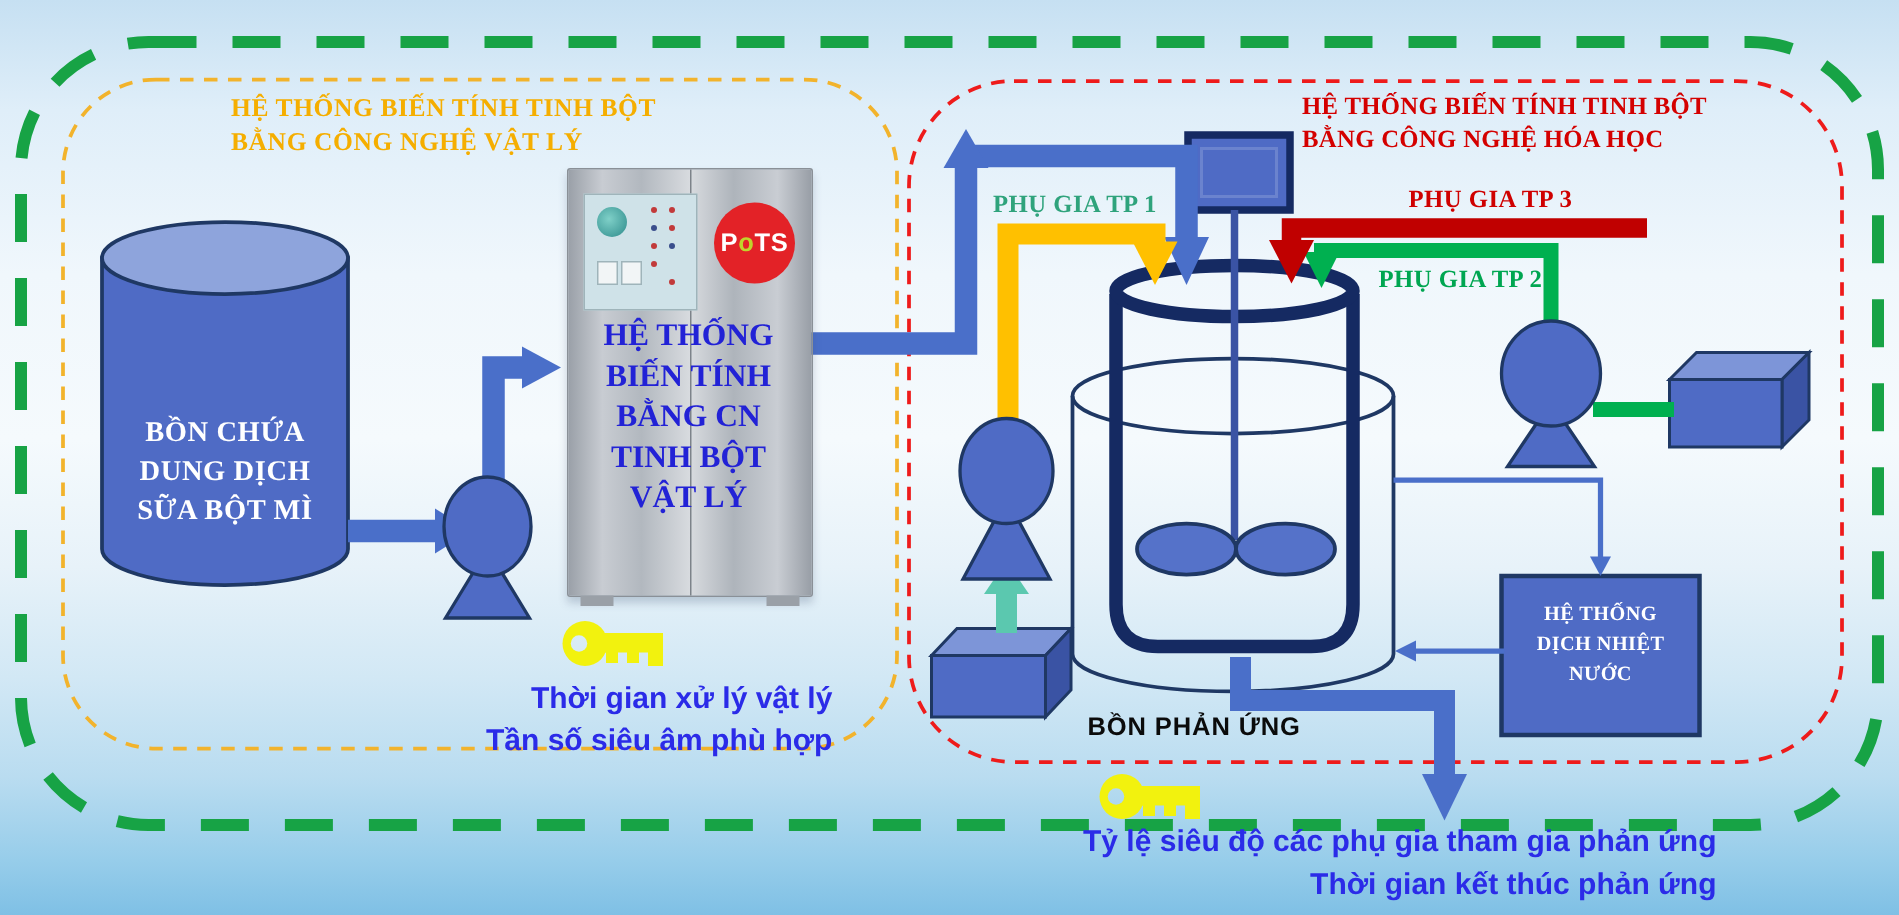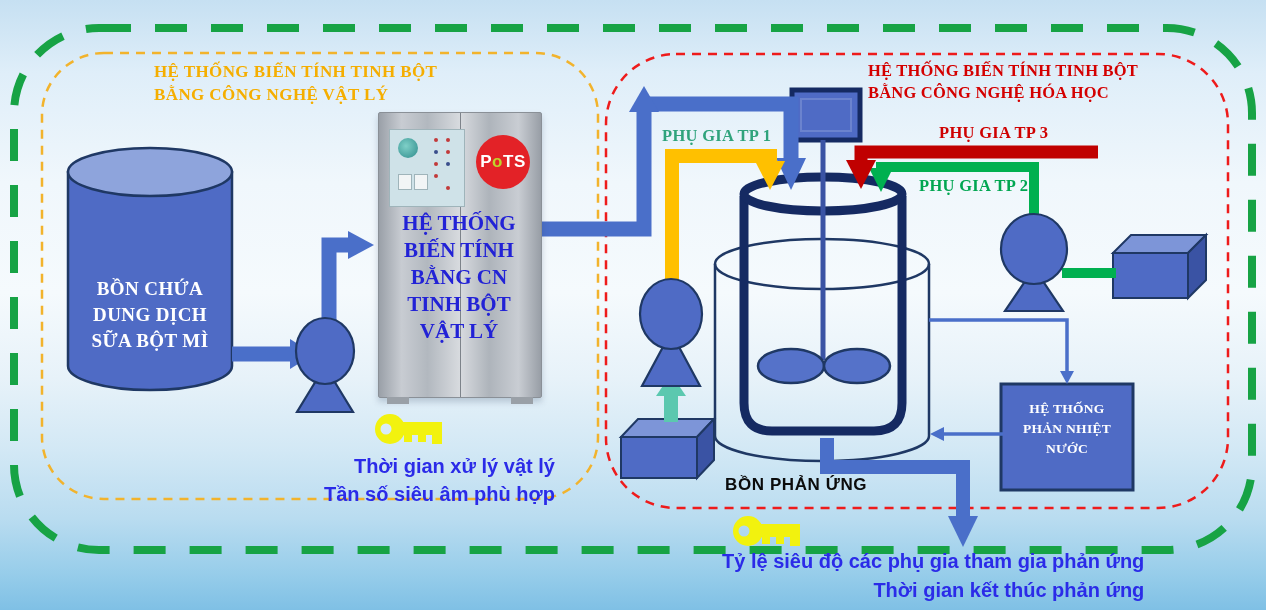--- a/index.html
+++ b/index.html
@@ -193,21 +193,21 @@
   </div>
 
   <div class="abs serif tp-label" style="left:662px;top:126px;color:#2fa37c;">PHỤ GIA TP 1</div>
   <div class="abs serif tp-label" style="left:913px;top:123px;color:#cf0000;margin-left:26px;">PHỤ GIA TP 3</div>
   <div class="abs serif tp-label" style="left:919px;top:176px;color:#00a651;">PHỤ GIA TP 2</div>
 
   <div class="abs reactor-label">BỒN PHẢN ỨNG</div>
 
   <div class="abs serif cooling-label">
     <div>HỆ THỐNG</div>
-    <div>PHẢN NHIỆT</div>
+    <div>DỊCH NHIỆT</div>
     <div>NƯỚC</div>
   </div>
 
   <div class="abs note note-left">
     <div>Thời gian xử lý vật lý</div>
     <div>Tần số siêu âm phù hợp</div>
   </div>
   <div class="abs note note-bottom">
     <div>Tỷ lệ siêu độ các phụ gia tham gia phản ứng</div>
     <div>Thời gian kết thúc phản ứng</div>

